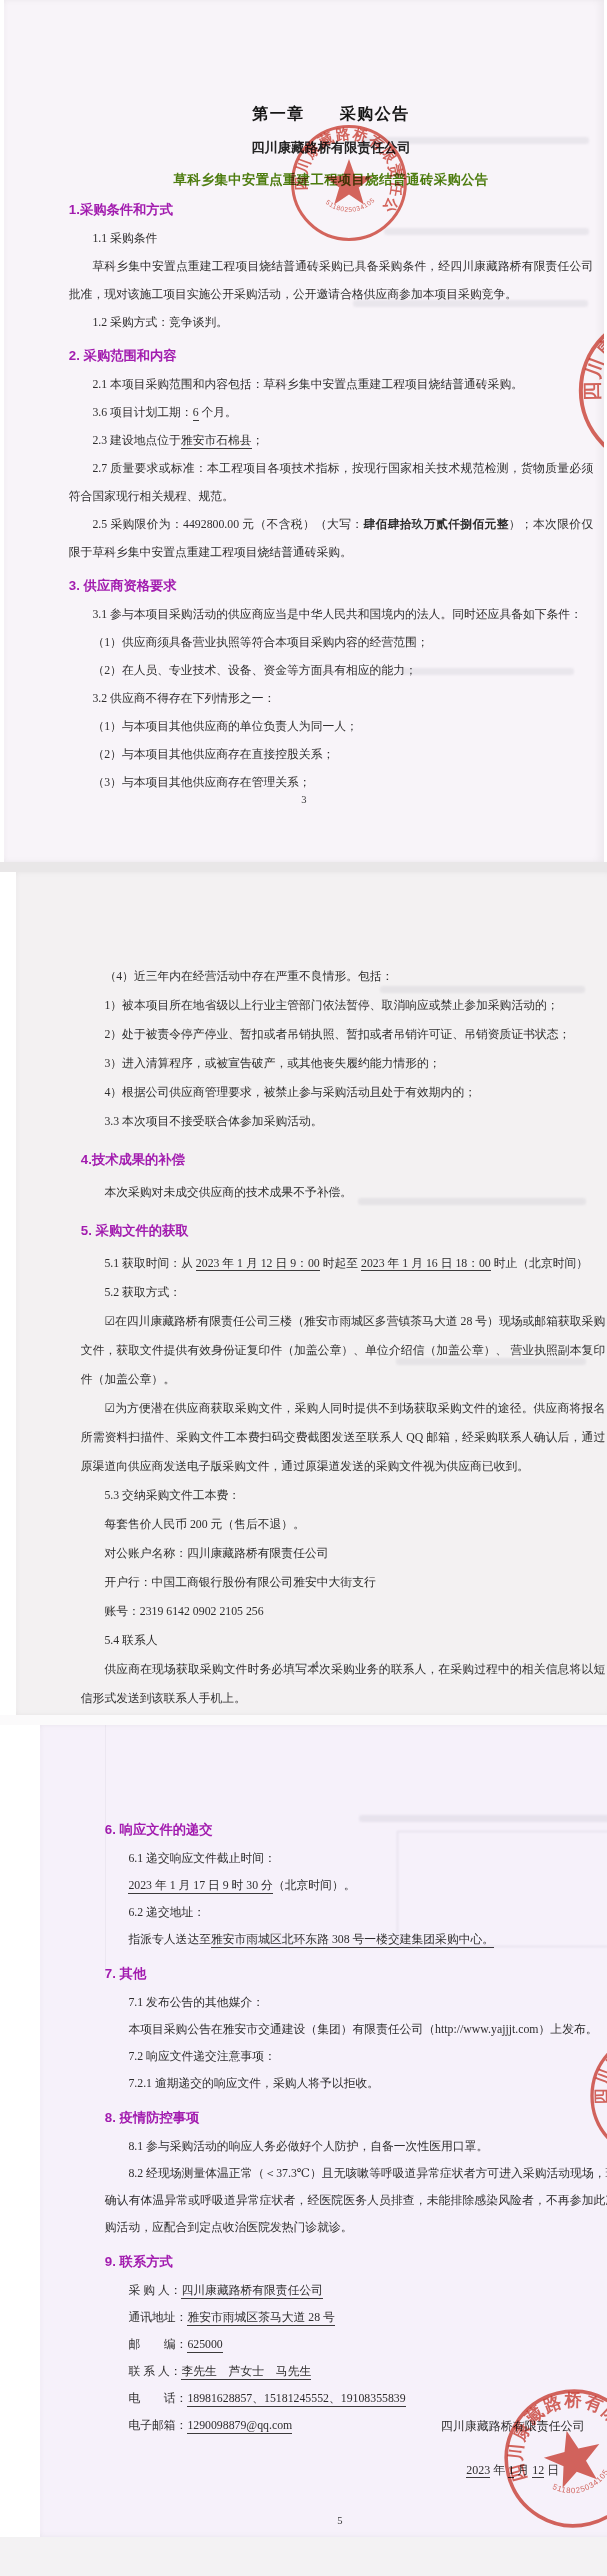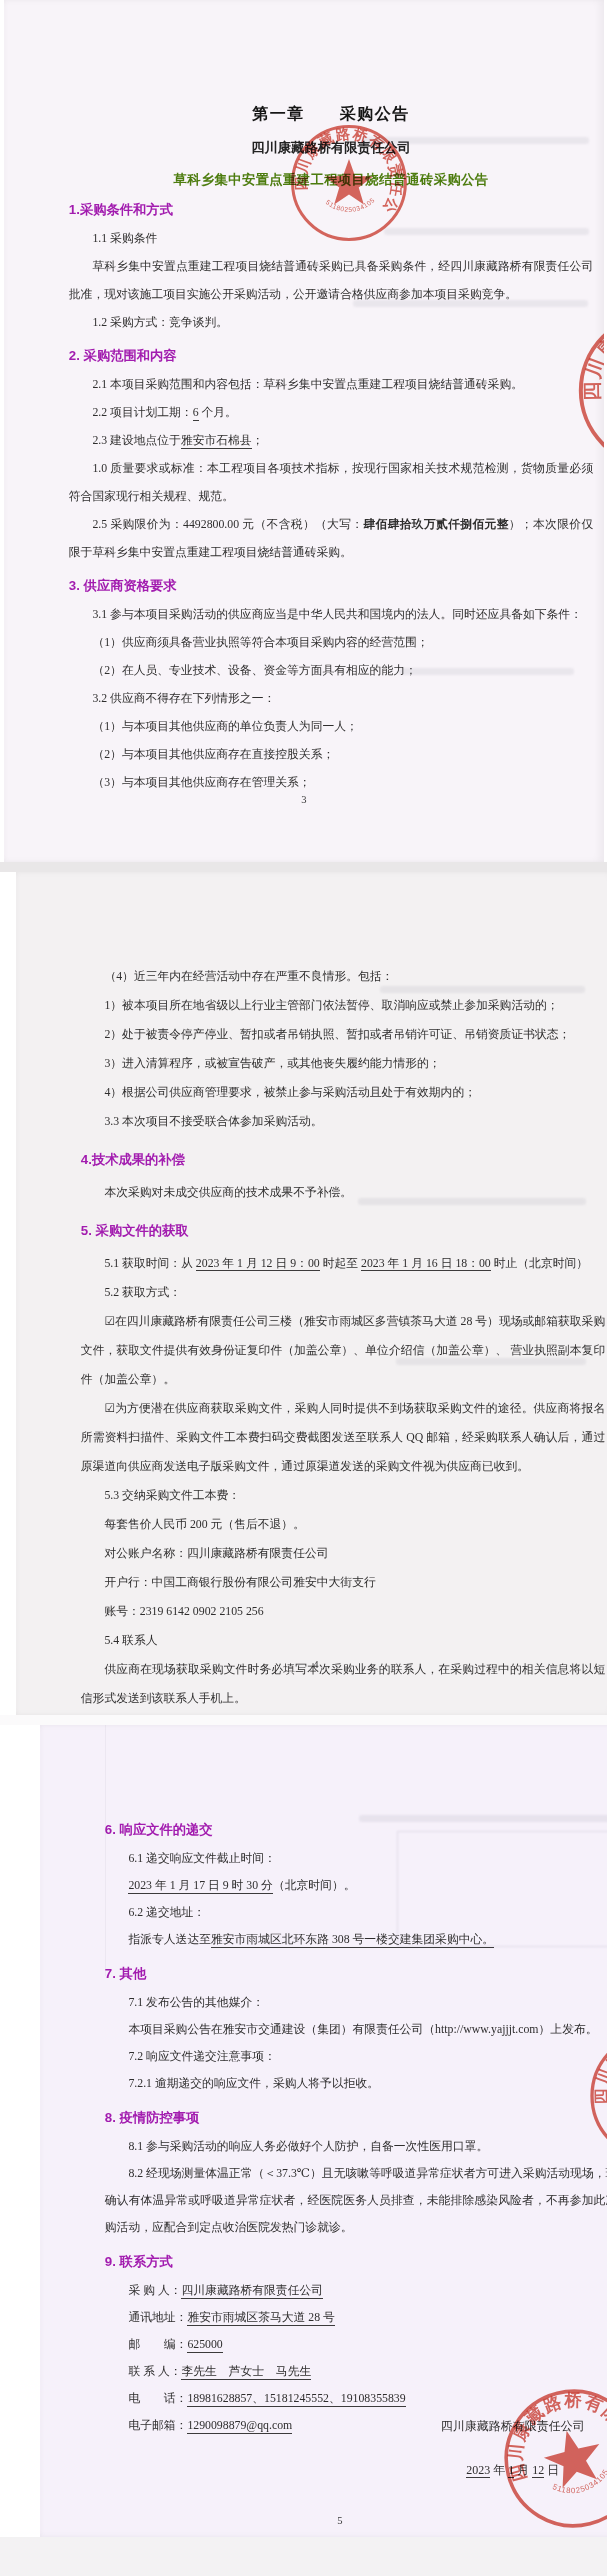--- a/index.html
+++ b/index.html
@@ -86,23 +86,23 @@
       <div class="t-company">四川康藏路桥有限责任公司</div>
       <div class="t-sub">草科乡集中安置点重建工程项目烧结普通砖采购公告</div>
     </div>
     <div>
         <div class="line h2"><span>1.采购条件和方式</span></div>
         <div class="line p"><span>1.1 采购条件</span></div>
         <div class="line p"><span>草科乡集中安置点重建工程项目烧结普通砖采购已具备采购条件，经四川康藏路桥有限责任公司批准，现对该施工项目实施公开采购活动，公开邀请合格供应商参加本项目采购竞争。</span></div>
         <div class="line p"><span>1.2 采购方式：竞争谈判。</span></div>
         <div class="line h2"><span>2. 采购范围和内容</span></div>
         <div class="line p"><span>2.1 本项目采购范围和内容包括：草科乡集中安置点重建工程项目烧结普通砖采购。</span></div>
-        <div class="line p"><span>2.2 项目计划工期：</span><span class="u">6</span><span> 个月。</span></div>
+        <div class="line p"><span>3.6 项目计划工期：</span><span class="u">6</span><span> 个月。</span></div>
         <div class="line p"><span>2.3 建设地点位于</span><span class="u">雅安市石棉县</span><span>；</span></div>
-        <div class="line p"><span>1.0 质量要求或标准：本工程项目各项技术指标，按现行国家相关技术规范检测，货物质量必须符合国家现行相关规程、规范。</span></div>
+        <div class="line p"><span>2.7 质量要求或标准：本工程项目各项技术指标，按现行国家相关技术规范检测，货物质量必须符合国家现行相关规程、规范。</span></div>
         <div class="line p"><span>2.5 采购限价为：4492800.00 元（不含税）（大写：</span><span class="b">肆佰肆拾玖万贰仟捌佰元整</span><span>）；本次限价仅限于草科乡集中安置点重建工程项目烧结普通砖采购。</span></div>
         <div class="line h2"><span>3.  供应商资格要求</span></div>
         <div class="line p"><span>3.1 参与本项目采购活动的供应商应当是中华人民共和国境内的法人。同时还应具备如下条件：</span></div>
         <div class="line p"><span>（1）供应商须具备营业执照等符合本项目采购内容的经营范围；</span></div>
         <div class="line p"><span>（2）在人员、专业技术、设备、资金等方面具有相应的能力；</span></div>
         <div class="line p"><span>3.2 供应商不得存在下列情形之一：</span></div>
         <div class="line p"><span>（1）与本项目其他供应商的单位负责人为同一人；</span></div>
         <div class="line p"><span>（2）与本项目其他供应商存在直接控股关系；</span></div>
         <div class="line p"><span>（3）与本项目其他供应商存在管理关系；</span></div>
       </div>

